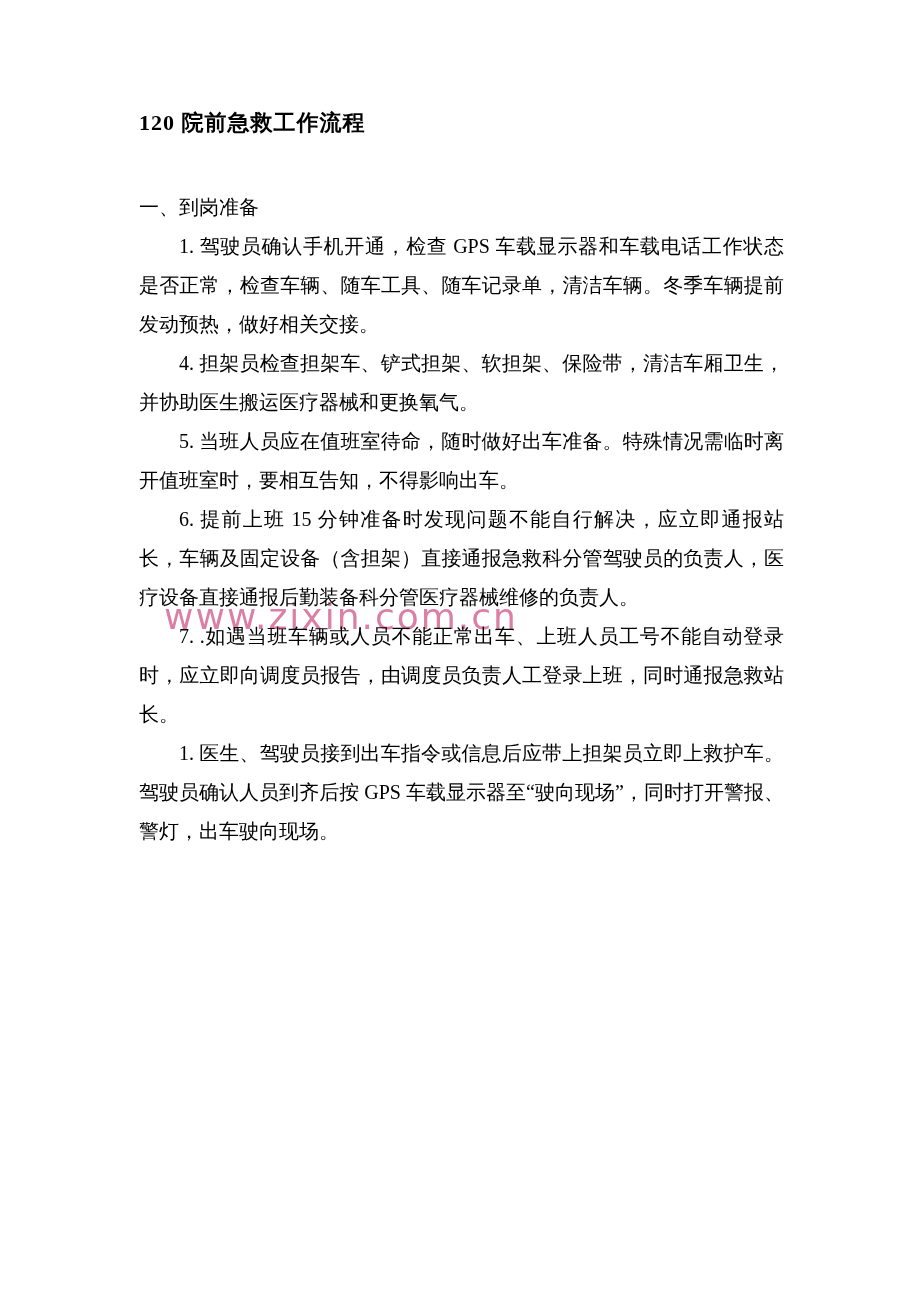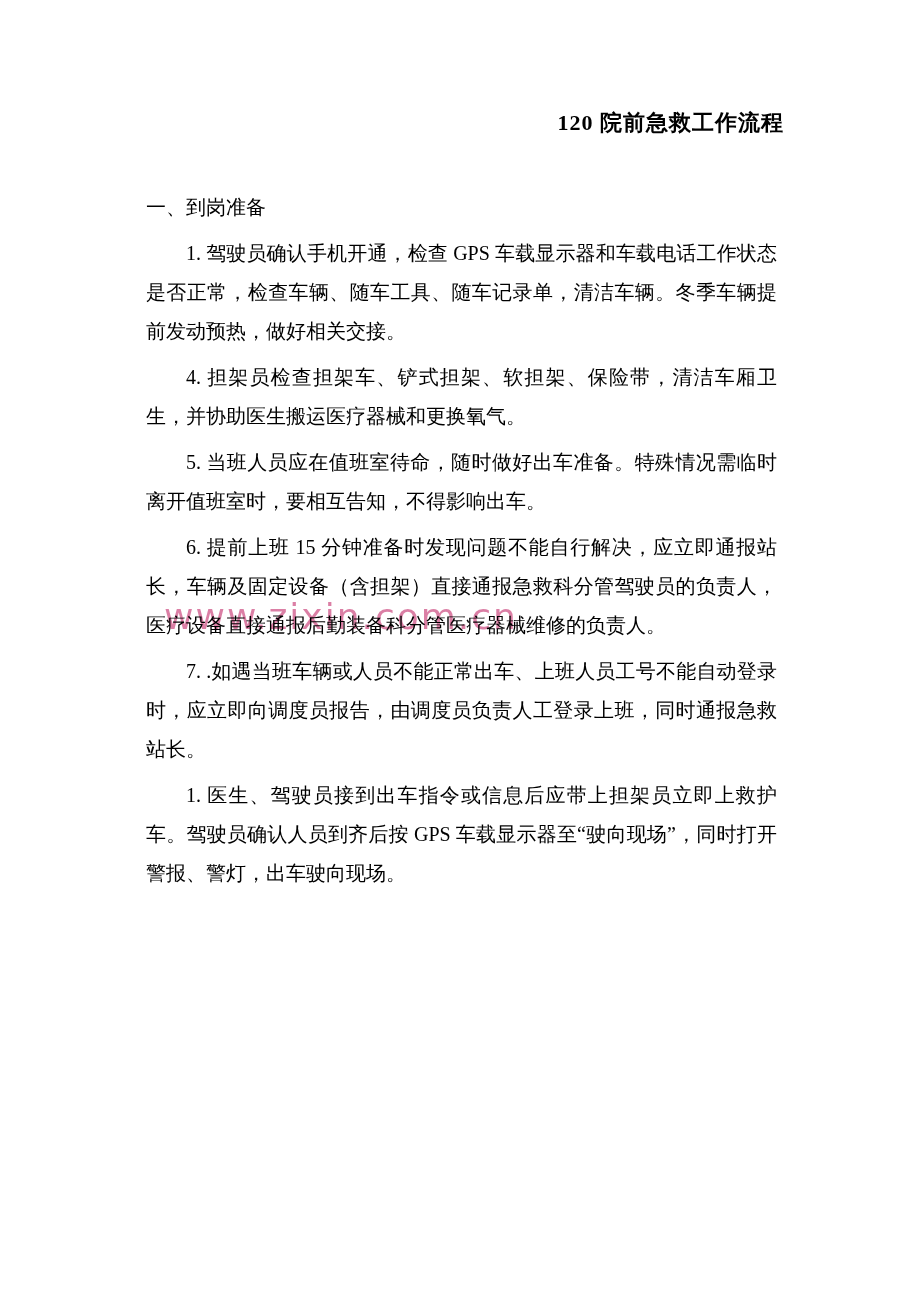--- a/index.html
+++ b/index.html
@@ -32,28 +32,28 @@
     }
     .content {
       position: absolute;
       left: 139px;
       top: 108px;
       width: 645px;
       z-index: 2;
     }
     .doc-title {
       margin: 0 0 50px 0;
-      text-align: right;
+      text-align: left;
       font-size: 22px;
       font-weight: bold;
       letter-spacing: 1px;
       line-height: 30px;
     }
     .block {
-      margin: 7px;
+      margin: 0;
       font-size: 20px;
       line-height: 39px;
       text-align: justify;
       word-break: break-all;
     }
     .block.para {
       text-indent: 2em;
     }
     .block.heading {
       text-indent: 0;

